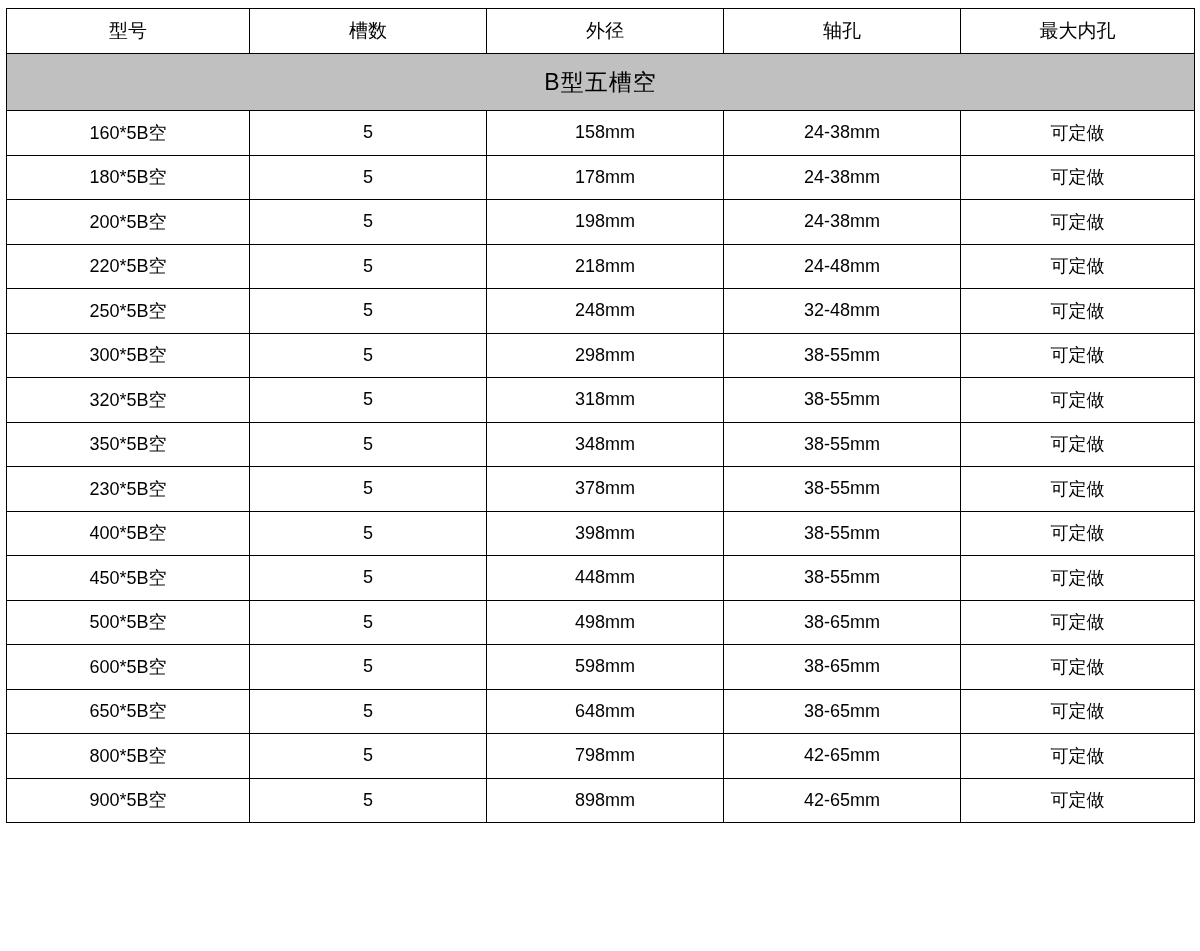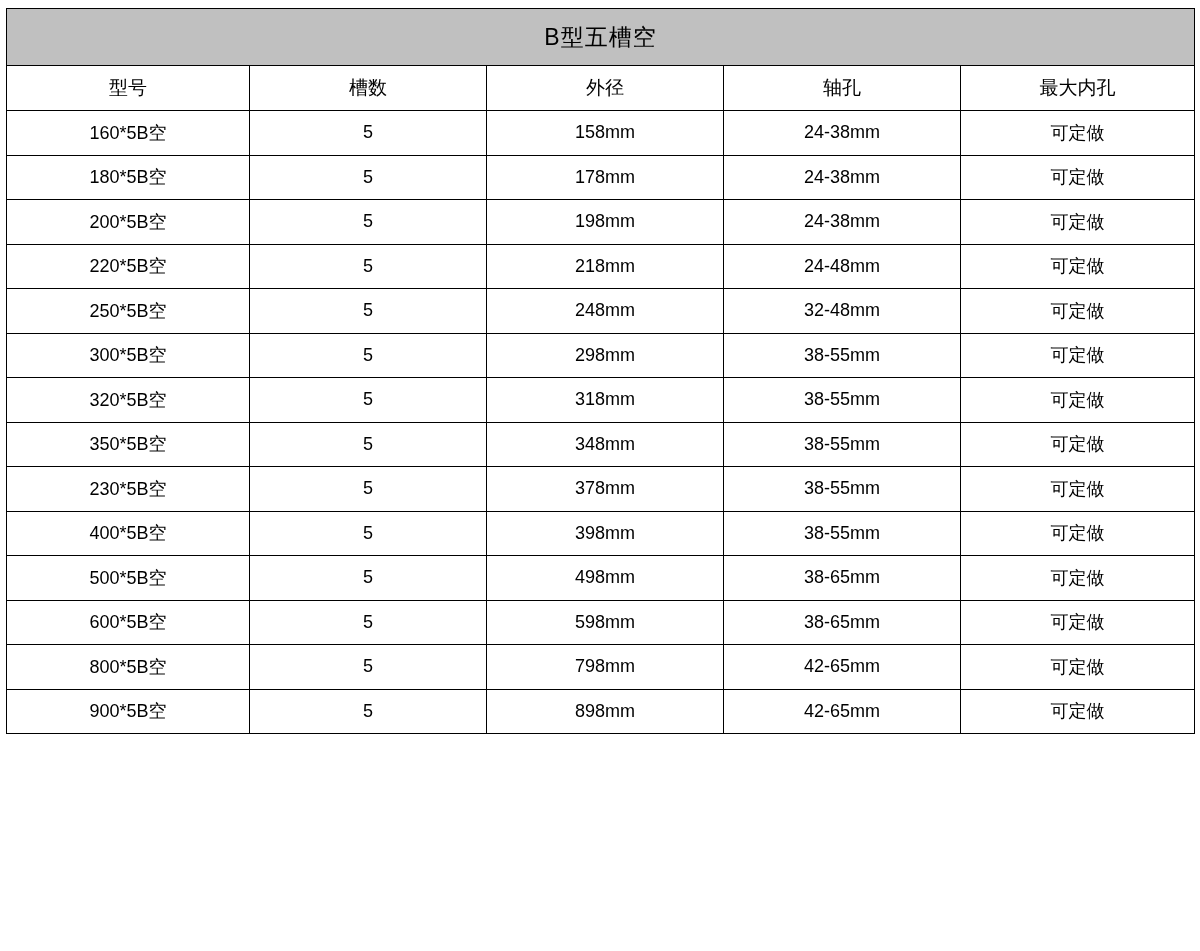--- a/index.html
+++ b/index.html
@@ -61,28 +61,28 @@
   <table class="spec">
     <colgroup>
       <col class="c0">
         <col class="c1">
         <col class="c2">
         <col class="c3">
         <col class="c4">
     </colgroup>
     <thead>
       <tr>
-        <th class="title-cell" colspan="5">B型五槽空</th>
-      </tr>
-      <tr>
         <th class="head-cell">型号</th>
         <th class="head-cell">槽数</th>
         <th class="head-cell">外径</th>
         <th class="head-cell">轴孔</th>
         <th class="head-cell">最大内孔</th>
+      </tr>
+      <tr>
+        <th class="title-cell" colspan="5">B型五槽空</th>
       </tr>
     </thead>
     <tbody id="table-body">
         <tr>
           <td class="data-cell">160*5B空</td>
           <td class="data-cell">5</td>
           <td class="data-cell">158mm</td>
           <td class="data-cell">24-38mm</td>
           <td class="data-cell">可定做</td>
         </tr>
@@ -143,30 +143,44 @@
           <td class="data-cell">可定做</td>
         </tr>
         <tr>
           <td class="data-cell">400*5B空</td>
           <td class="data-cell">5</td>
           <td class="data-cell">398mm</td>
           <td class="data-cell">38-55mm</td>
           <td class="data-cell">可定做</td>
         </tr>
         <tr>
+          <td class="data-cell">450*5B空</td>
+          <td class="data-cell">5</td>
+          <td class="data-cell">448mm</td>
+          <td class="data-cell">38-55mm</td>
+          <td class="data-cell">可定做</td>
+        </tr>
+        <tr>
           <td class="data-cell">500*5B空</td>
           <td class="data-cell">5</td>
           <td class="data-cell">498mm</td>
           <td class="data-cell">38-65mm</td>
           <td class="data-cell">可定做</td>
         </tr>
         <tr>
           <td class="data-cell">600*5B空</td>
           <td class="data-cell">5</td>
           <td class="data-cell">598mm</td>
+          <td class="data-cell">38-65mm</td>
+          <td class="data-cell">可定做</td>
+        </tr>
+        <tr>
+          <td class="data-cell">650*5B空</td>
+          <td class="data-cell">5</td>
+          <td class="data-cell">648mm</td>
           <td class="data-cell">38-65mm</td>
           <td class="data-cell">可定做</td>
         </tr>
         <tr>
           <td class="data-cell">800*5B空</td>
           <td class="data-cell">5</td>
           <td class="data-cell">798mm</td>
           <td class="data-cell">42-65mm</td>
           <td class="data-cell">可定做</td>
         </tr>

